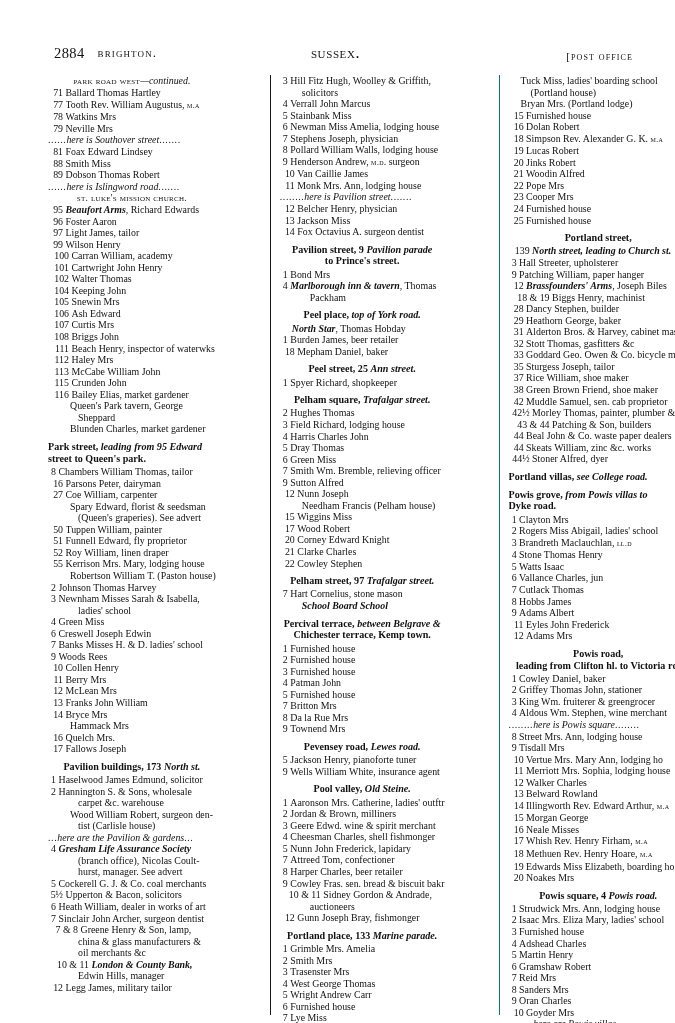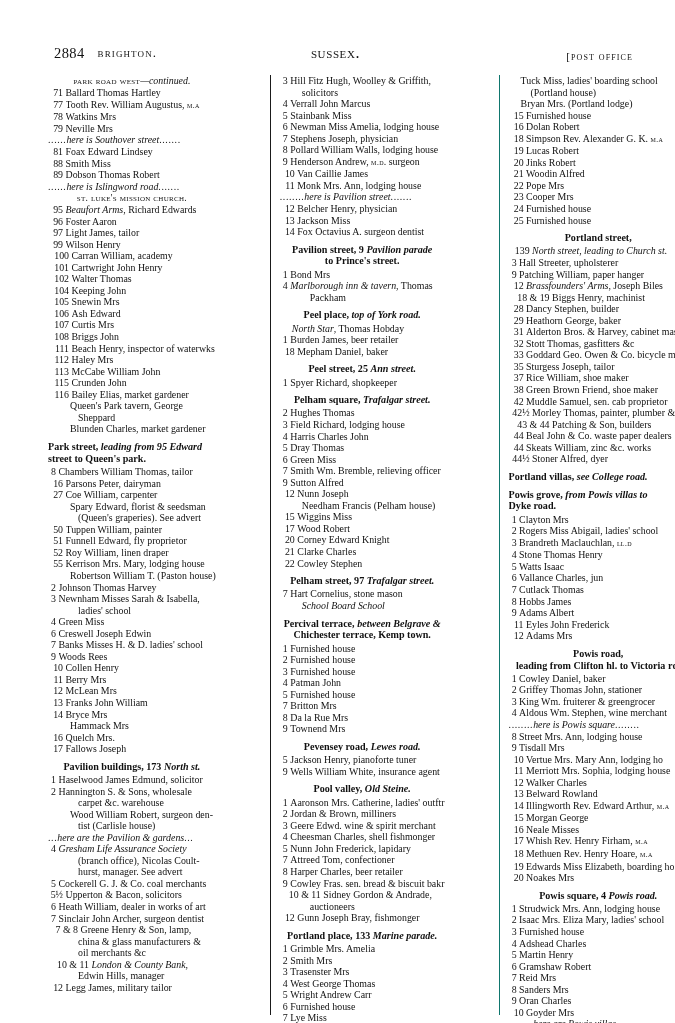--- a/index.html
+++ b/index.html
@@ -166,21 +166,21 @@
   
   .note {
     font-size: 9.9px;
     line-height: 11.55px;
     font-style: italic;
     white-space: nowrap;
     overflow: hidden;
   }
   .note .dots { font-style: normal; letter-spacing: .6px; }
 
-  i, .it { font-style: italic; }
+  i, .it { font-style: italic; font-weight: bold; }
   .sc {
     font-variant: small-caps;
     text-transform: lowercase;
     font-size: 9.2px;
     letter-spacing: .2px;
   }
 
   .ind1 { padding-left: 12px; }
   .ind2 { padding-left: 22px; }
   .ind3 { padding-left: 30px; }

